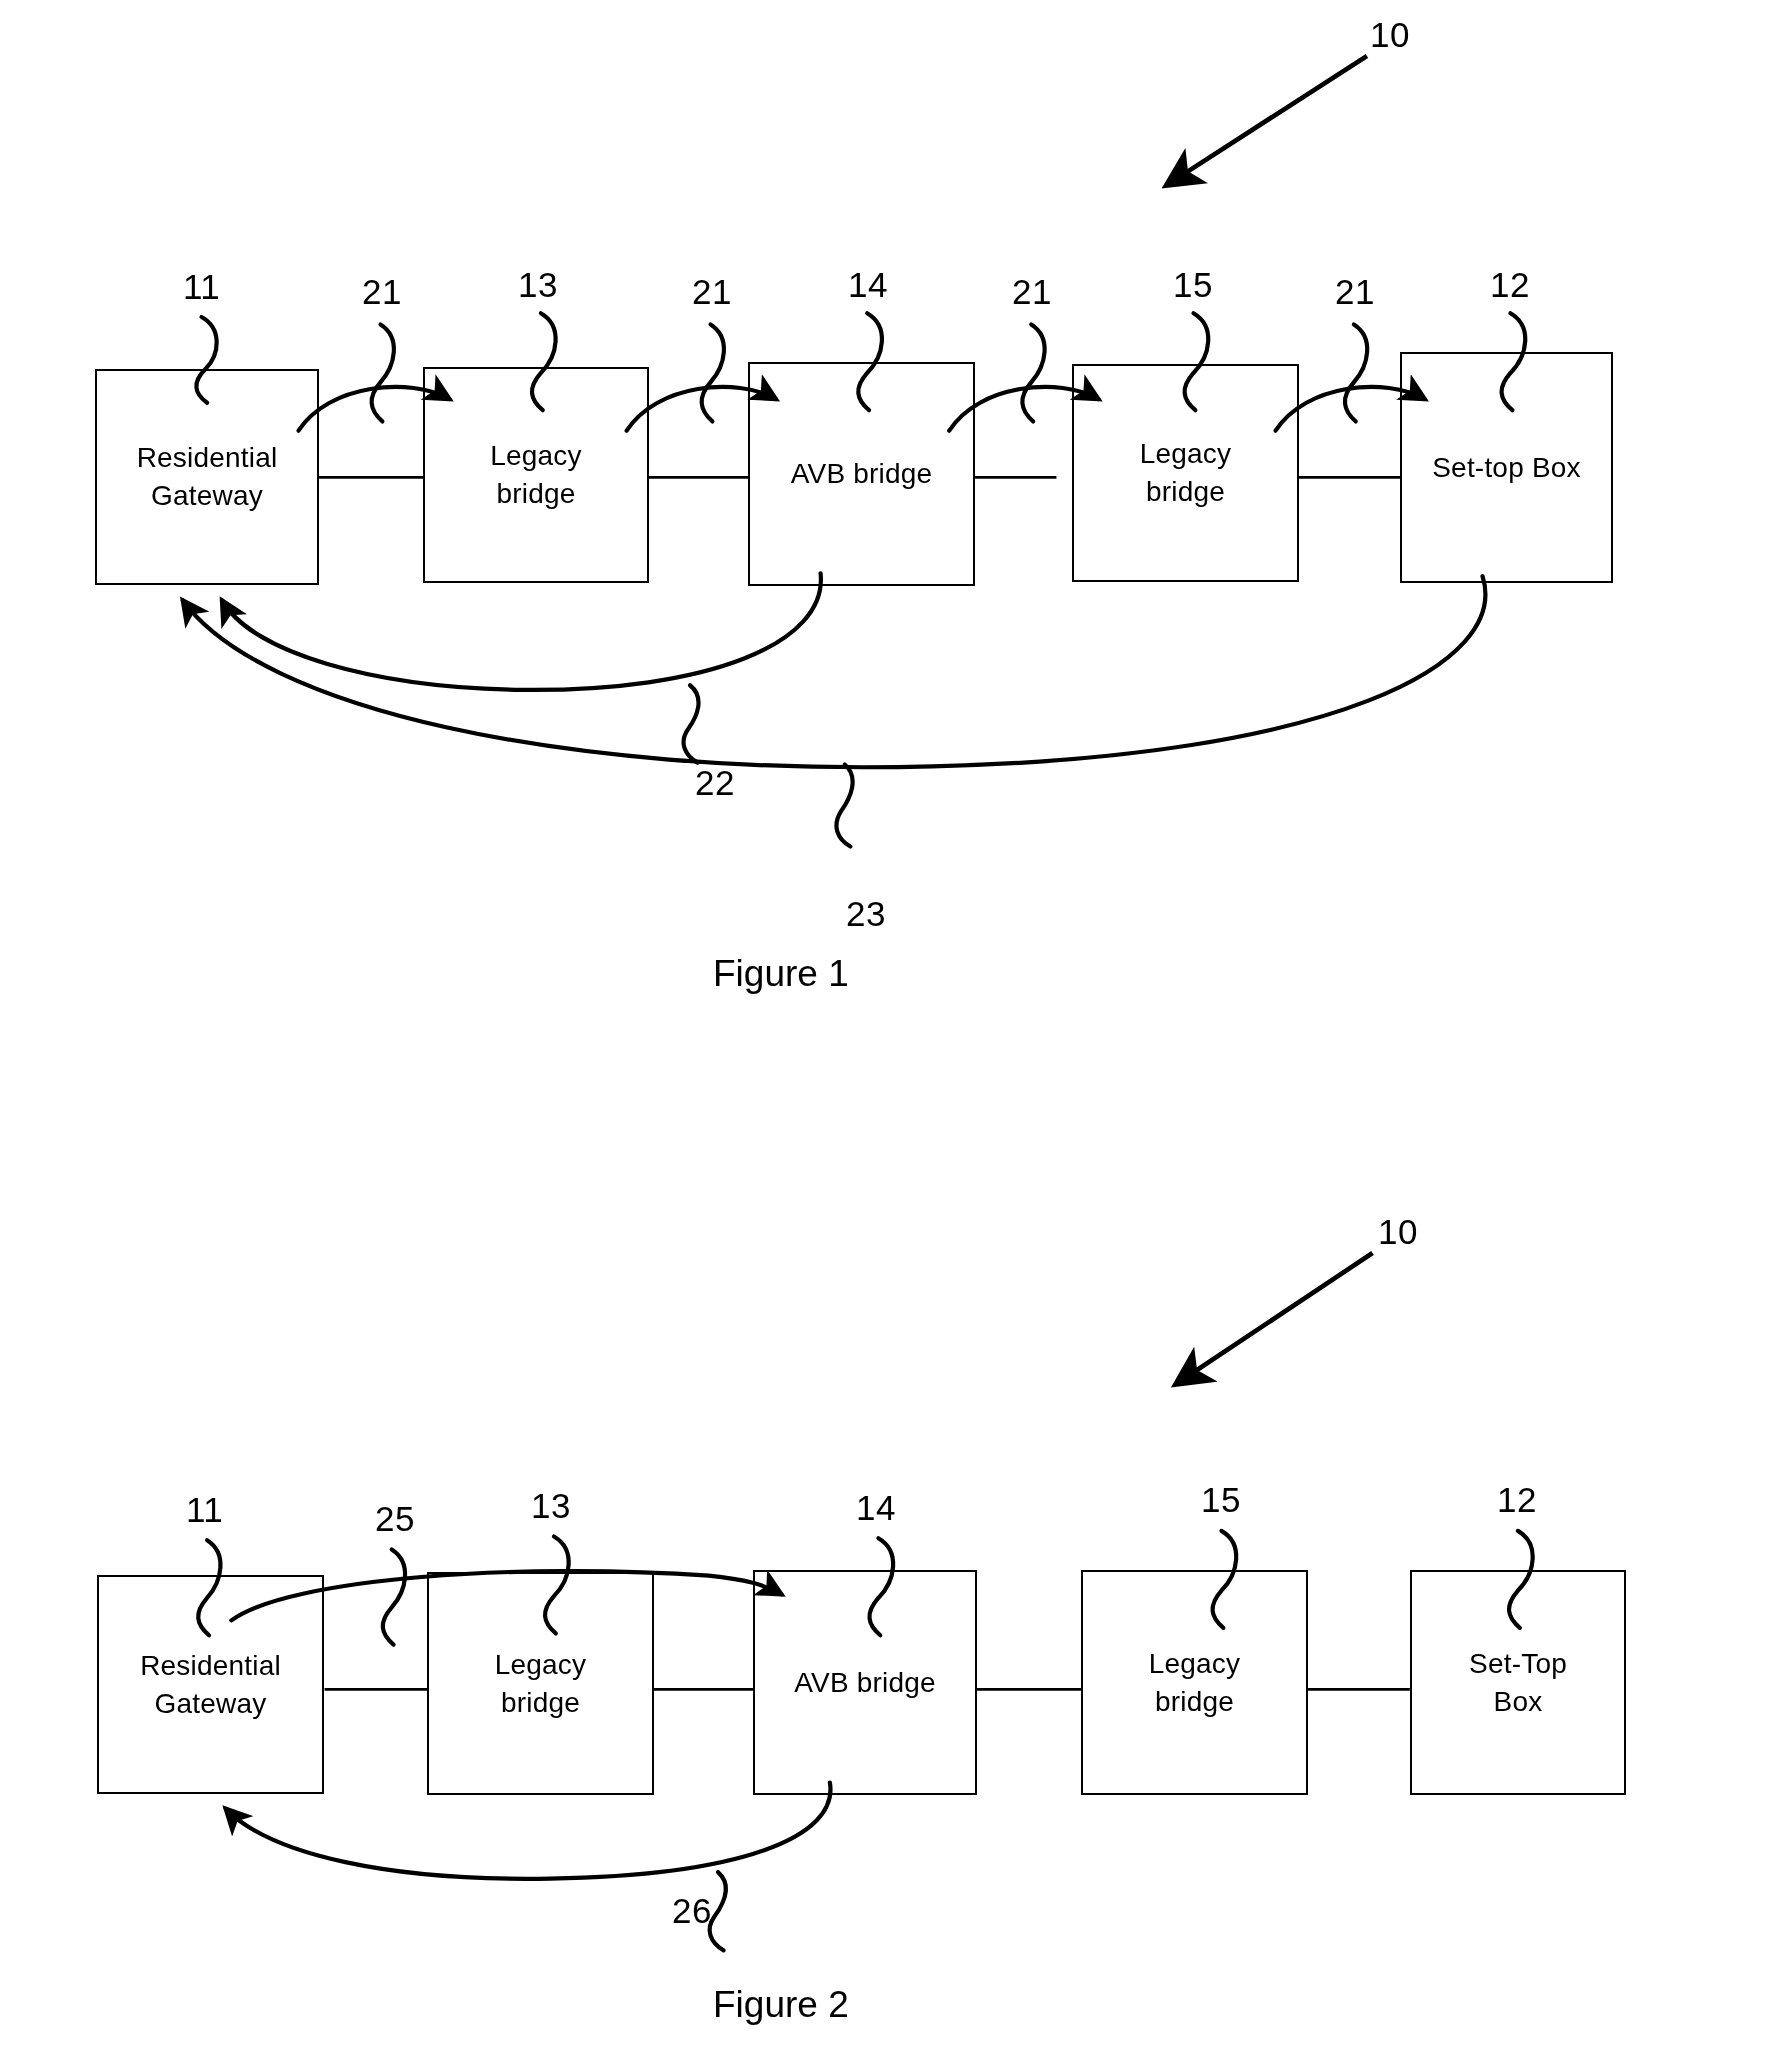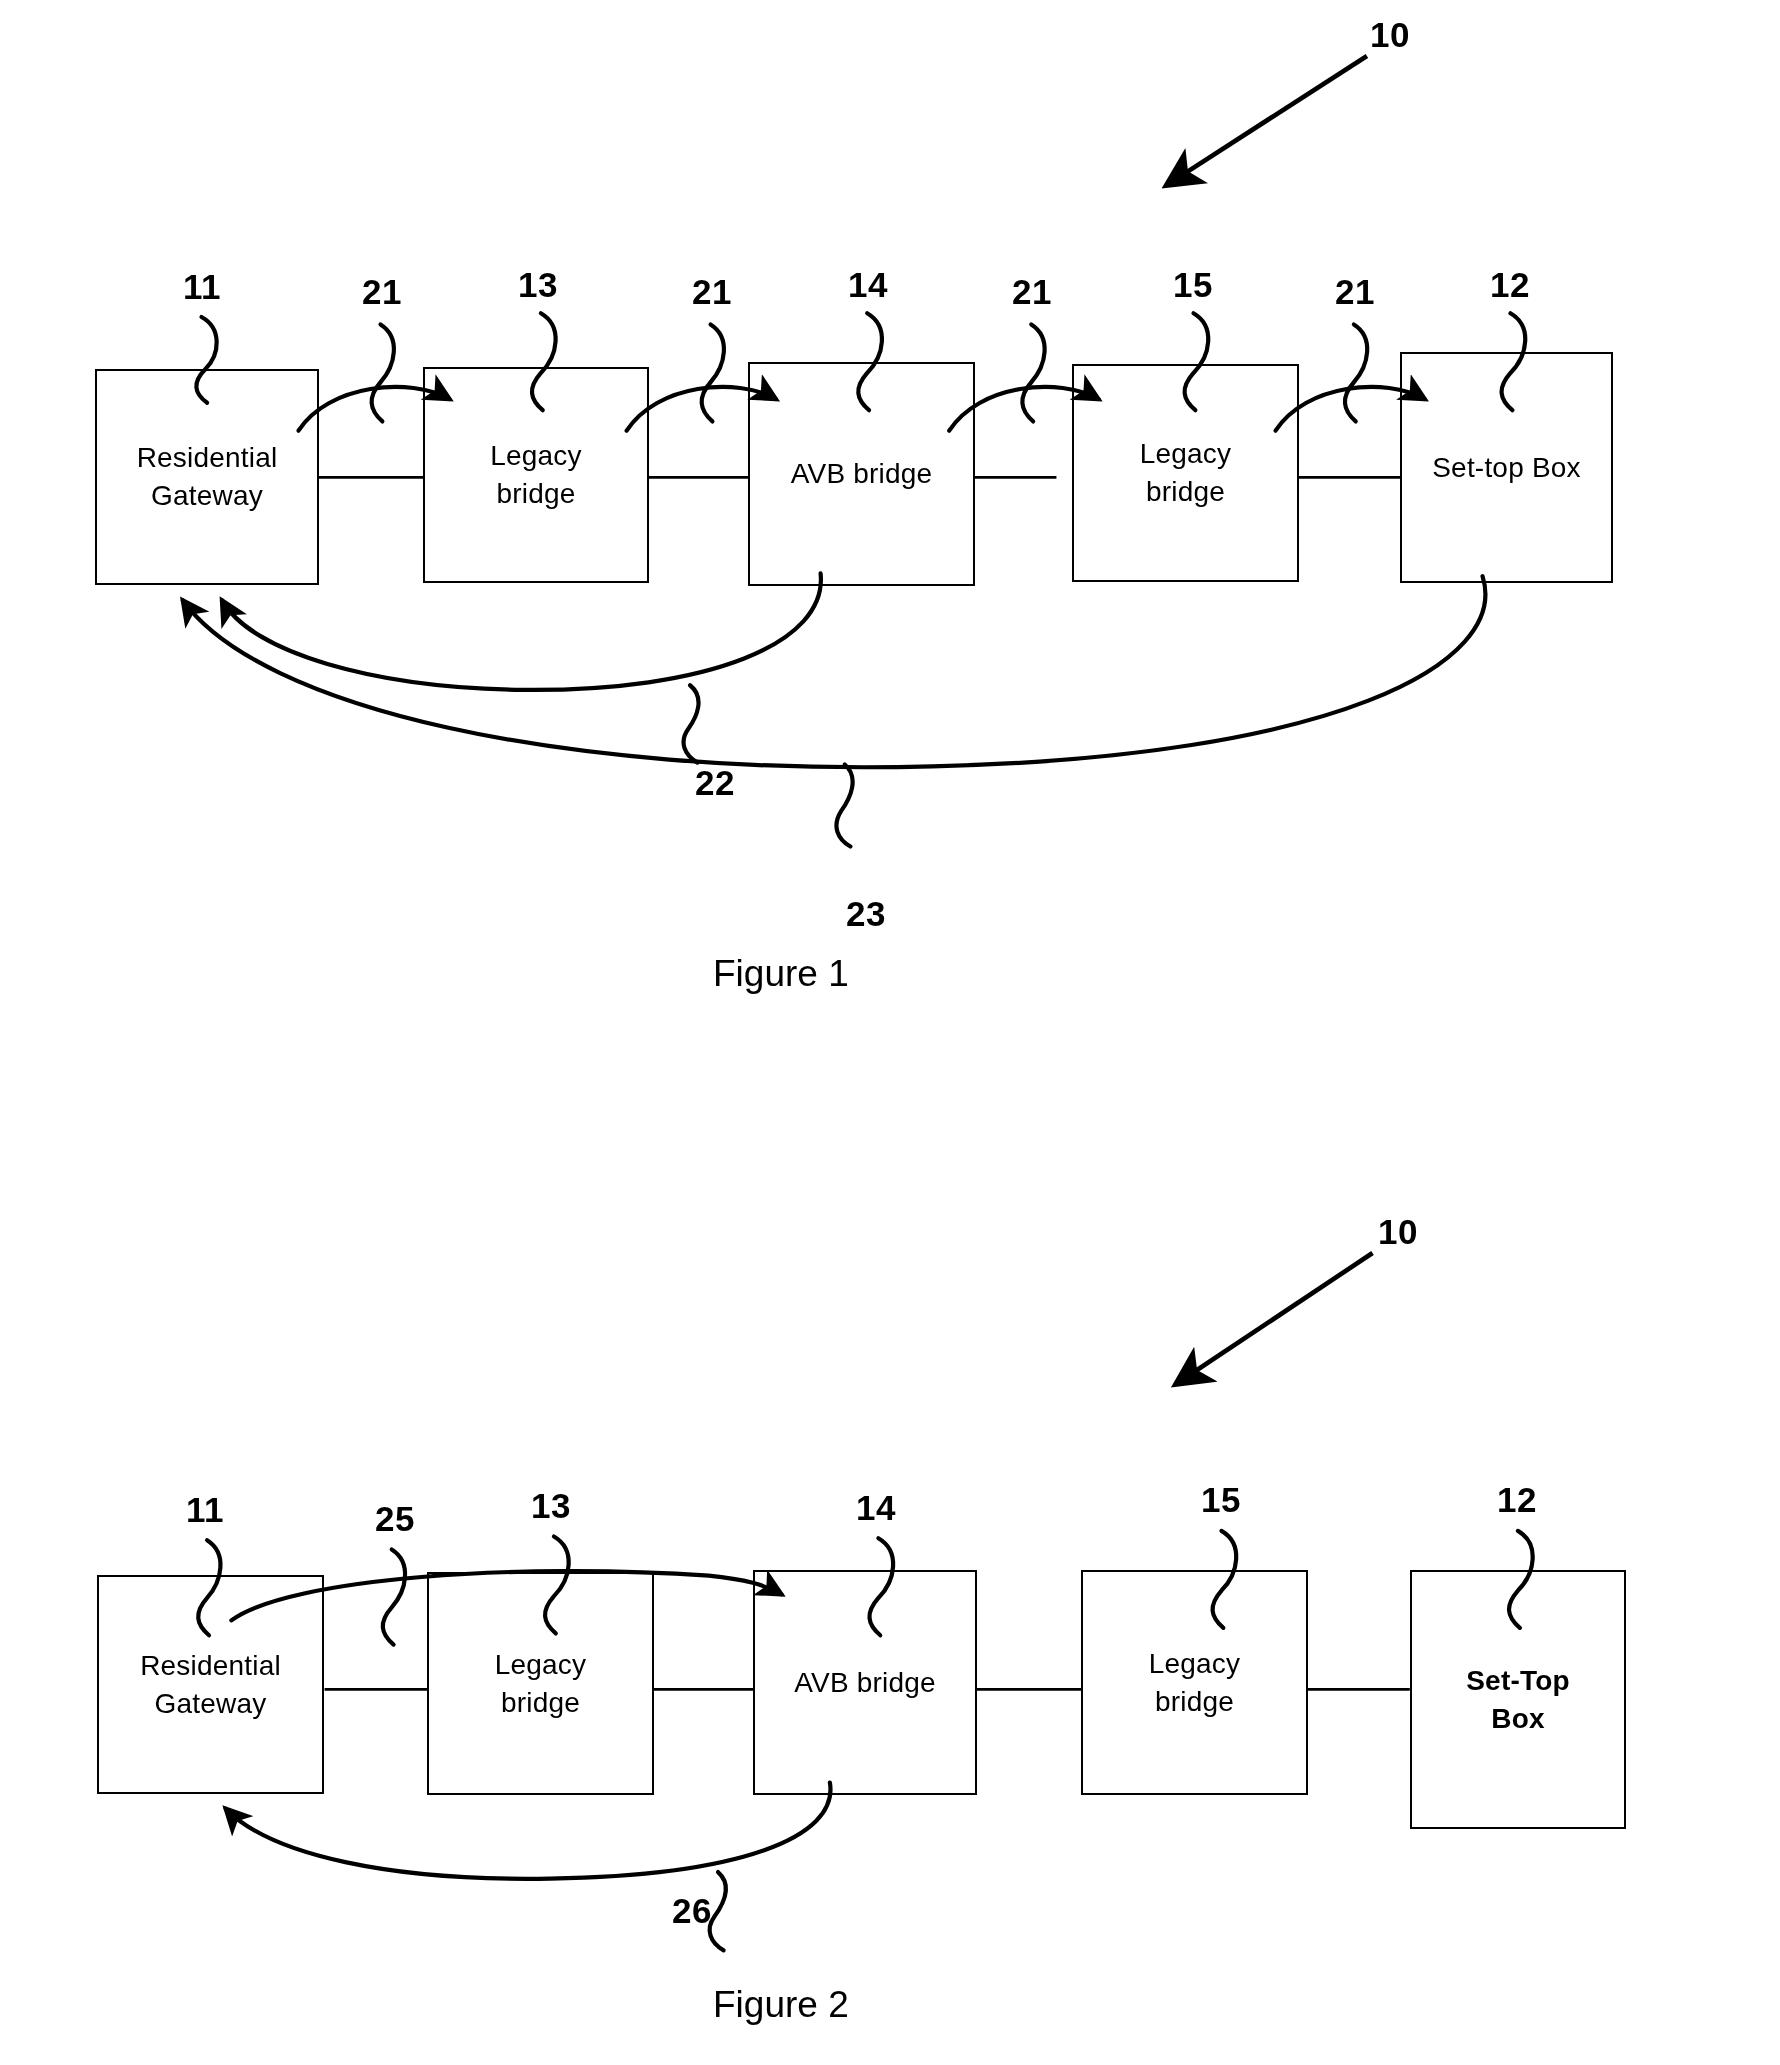--- a/index.html
+++ b/index.html
@@ -37,21 +37,21 @@
     z-index: 3;
   }
   .node-box .node-label {
     display: block;
     padding: 0 5.6px;
     white-space: pre-line;
   }
   .ref-num {
     position: absolute;
     font-size: 35px;
-    font-weight: 700;
+    font-weight: 400;
     z-index: 5;
     letter-spacing: 0.5px;
   }
   .fig-caption {
     position: absolute;
     font-size: 37px;
     z-index: 5;
   }
   svg.overlay {
     position: absolute;
@@ -142,21 +142,21 @@
     <span class="node-label">Legacy
 bridge</span>
   </div>
   <div class="node-box" style="left:753px; top:1570px; width:224px; height:225px;">
     <span class="node-label">AVB bridge</span>
   </div>
   <div class="node-box" style="left:1081px; top:1570px; width:227px; height:225px;">
     <span class="node-label">Legacy
 bridge</span>
   </div>
-  <div class="node-box" style="left:1410px; top:1570px; width:216px; height:259px;font-weight:bold;">
+  <div class="node-box" style="left:1410px; top:1570px; width:216px; height:225px;">
     <span class="node-label">Set-Top
 Box</span>
   </div>
 
   <div class="ref-num" style="left:672px; top:1891px;">26</div>
 
   <svg class="overlay" viewBox="0 0 1910 2216">
     <defs>
       <marker id="arrowFilled" viewBox="0 0 12 12" refX="10" refY="6" markerWidth="7" markerHeight="7" orient="auto-start-reverse">
         <path d="M 0 0 L 12 6 L 0 12 L 3 6 z" fill="#000"></path>

